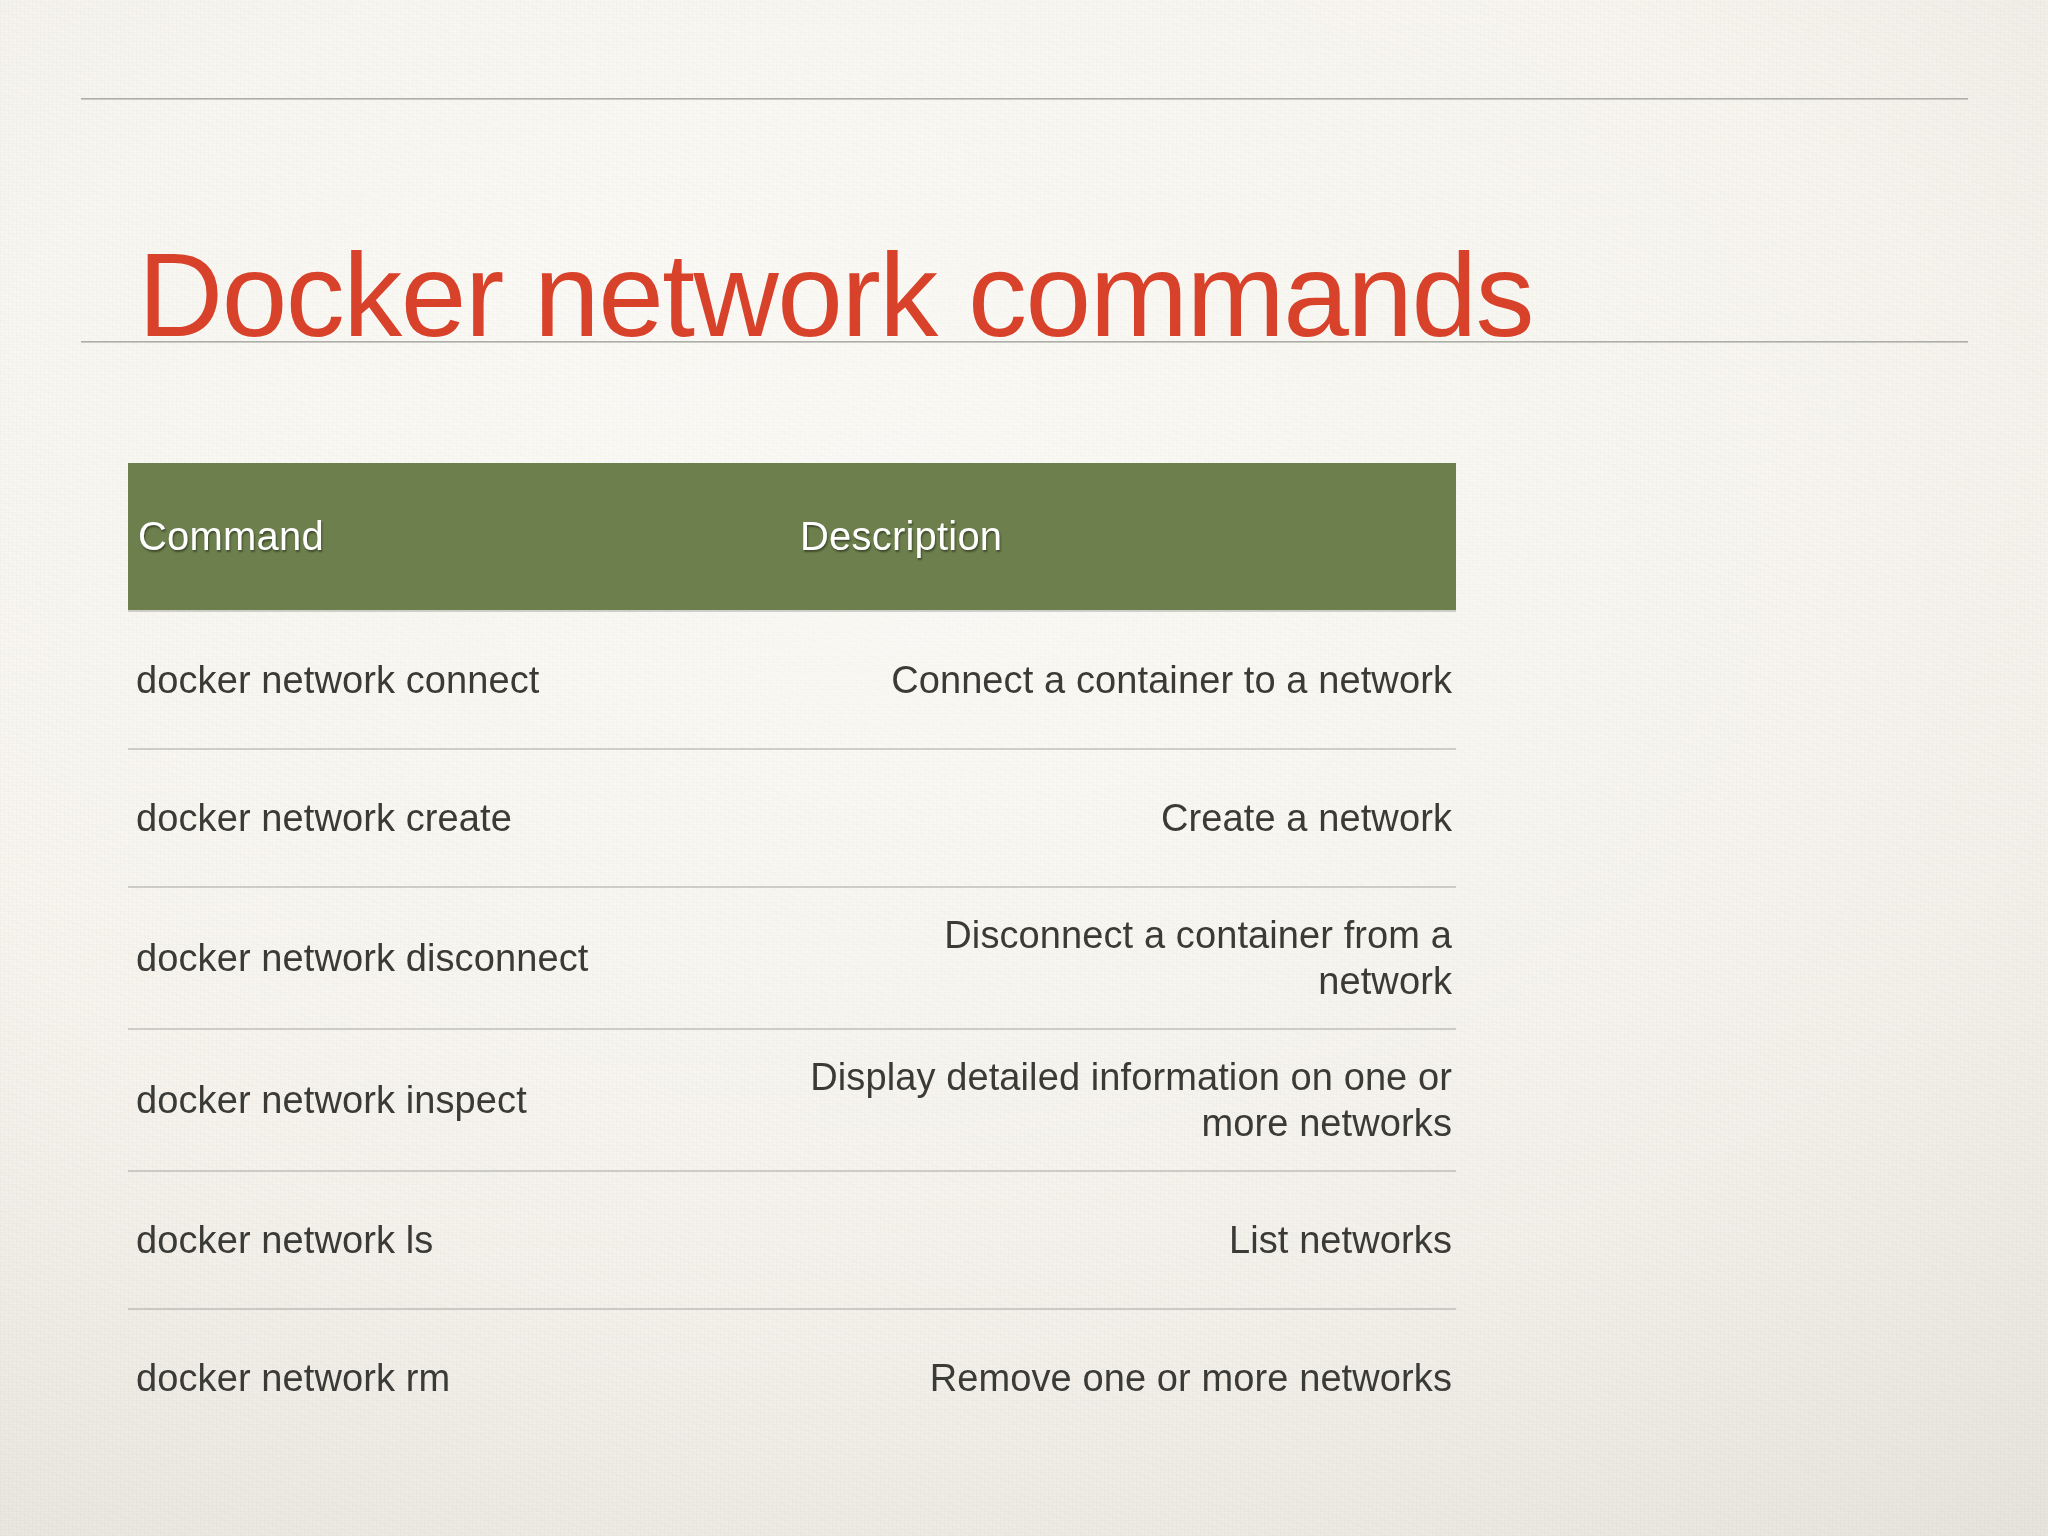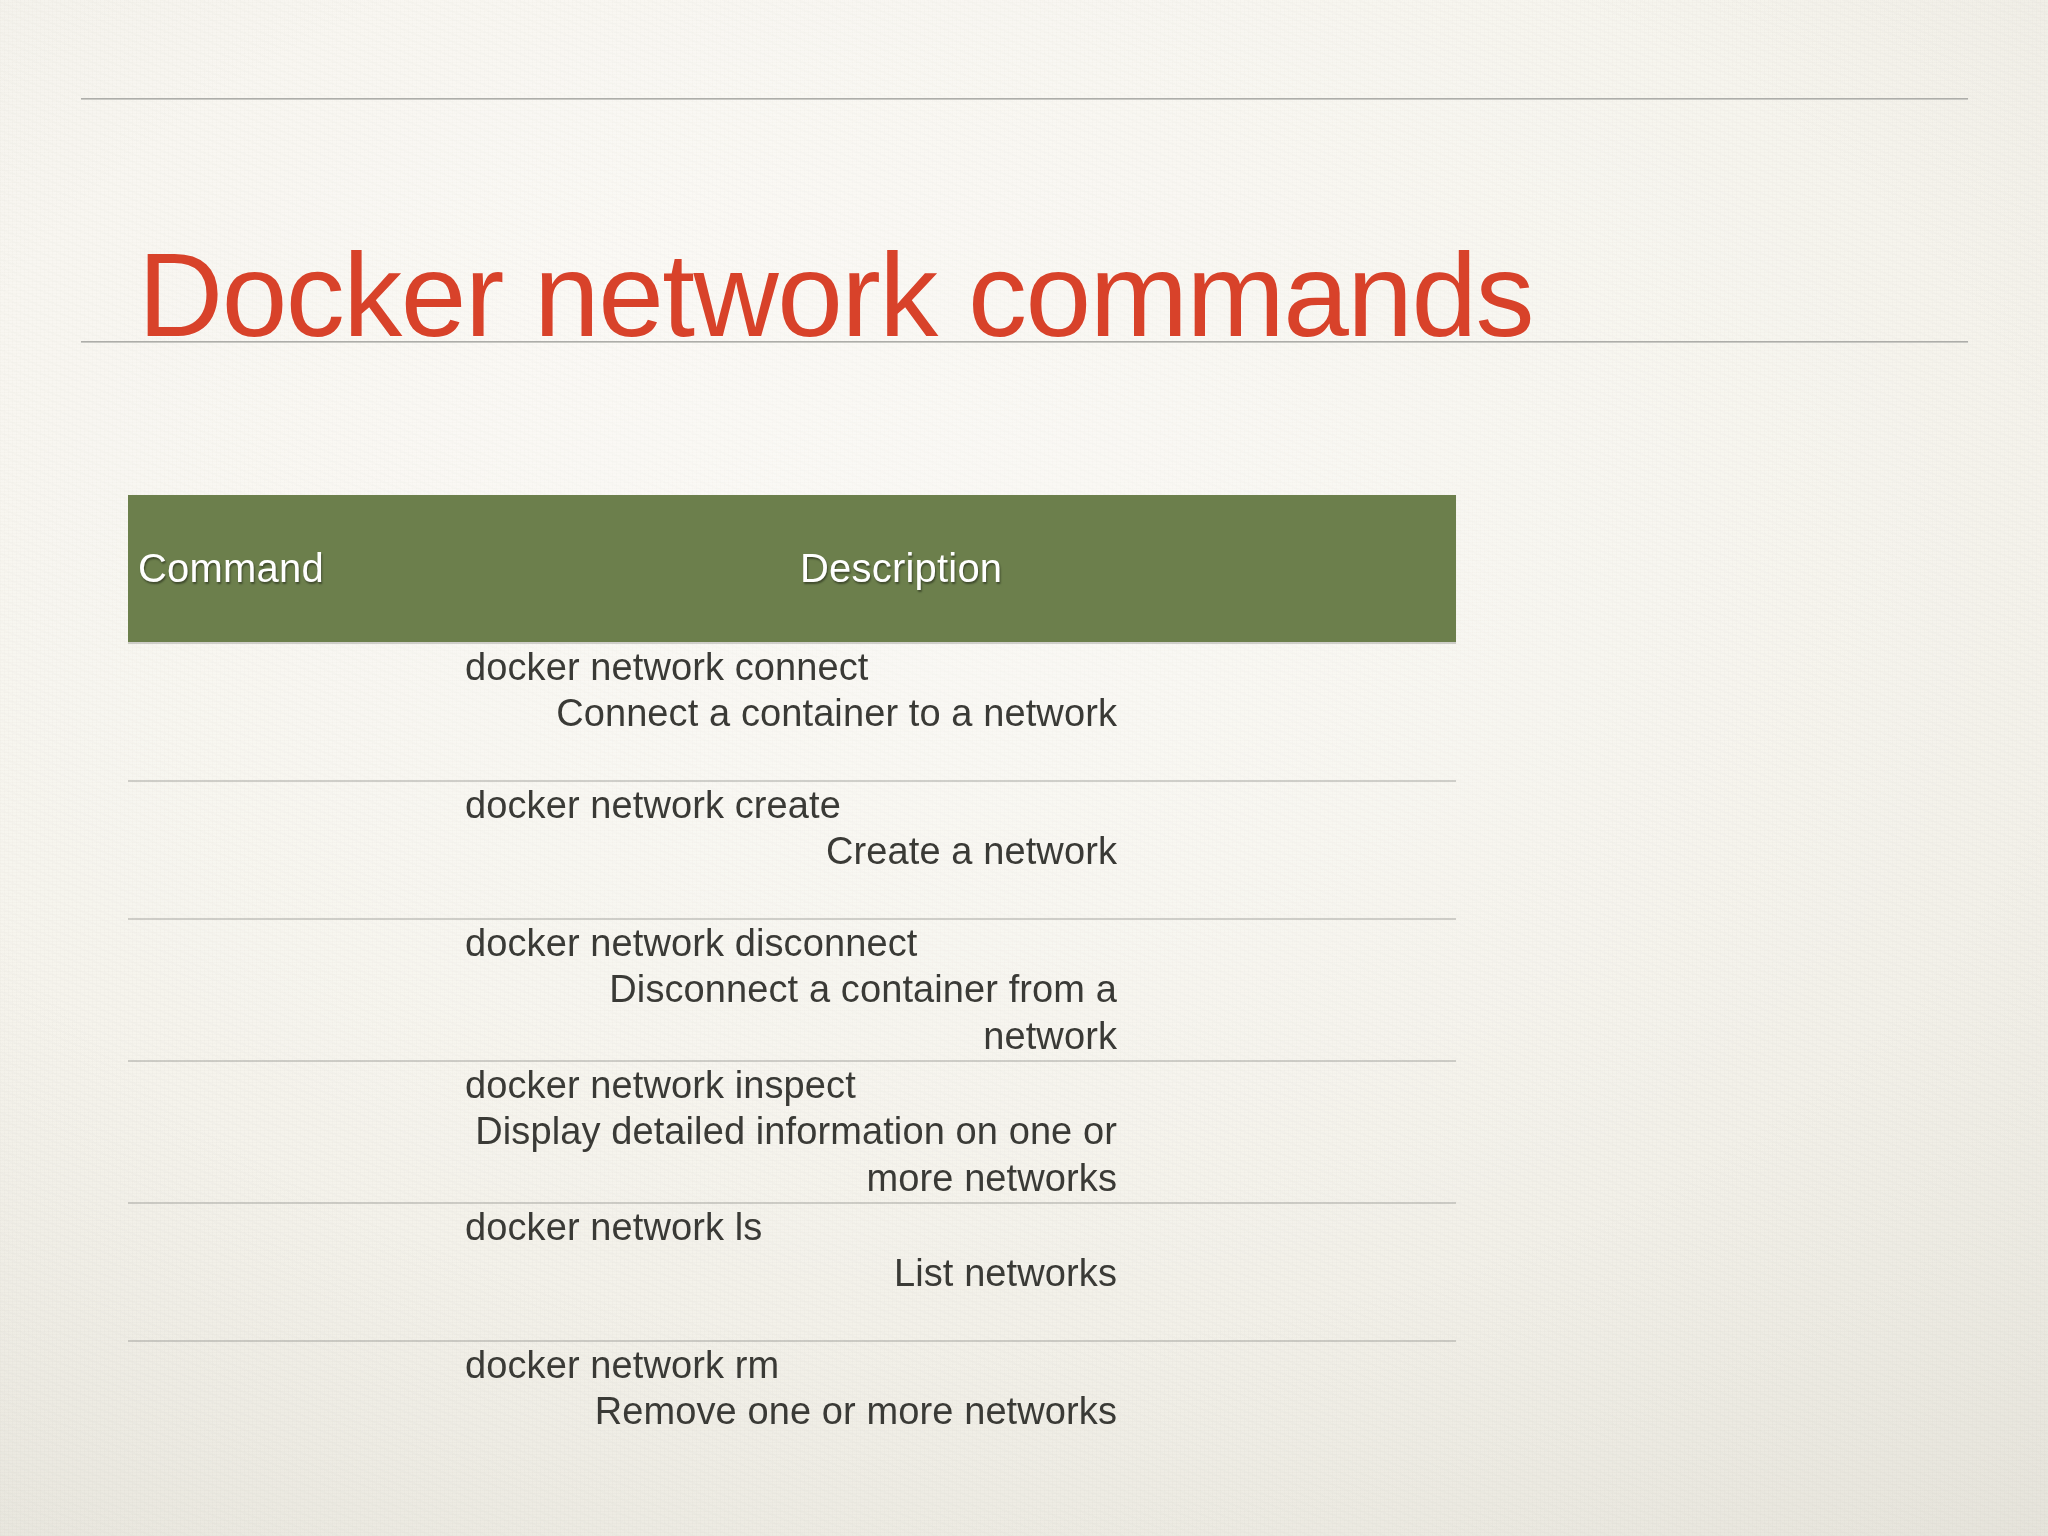--- a/index.html
+++ b/index.html
@@ -77,21 +77,20 @@
     text-align: right;
   }
 
   
   .table {
     position: absolute;
     left: 128px;
     top: 463px;
     width: 1328px;
     z-index: 4;
-    margin-top: 32px;
   }
   .trow {
     display: flex;
     align-items: center;
     box-sizing: border-box;
   }
   .thead {
     height: 147px;
     background: #6C7F4C;
     align-items: center;
@@ -99,21 +98,20 @@
   .thead .cell {
     color: #FFFFFF;
     font-size: 40px;
     font-weight: 400;
     text-shadow: 1px 2px 2px rgba(0,0,0,.42);
     letter-spacing: .2px;
   }
   .tbody-row {
     border-top: 2px solid rgba(150,150,145,.42);
     align-items: center;
-    flex-direction: column;
   }
   .tbody-row:first-child { border-top: 0; }
   .h1line { height: 138px; }
   .h2line { height: 142px; }
 
   .cell {
     box-sizing: border-box;
     font-size: 38px;
     color: #3A3A36;
     line-height: 1.22;

